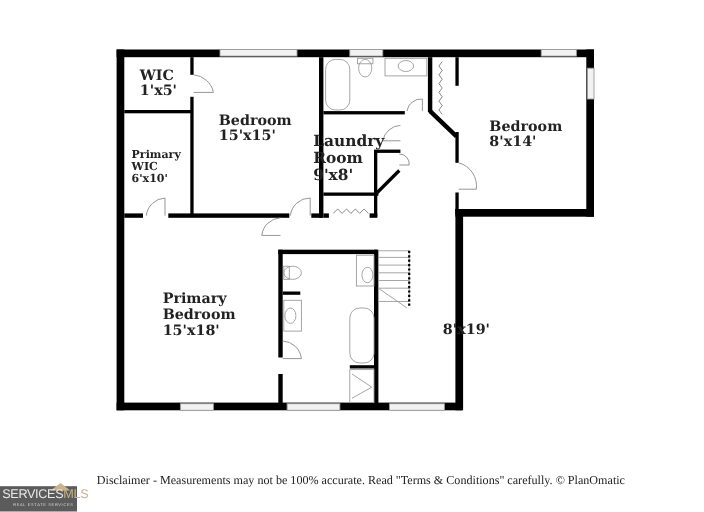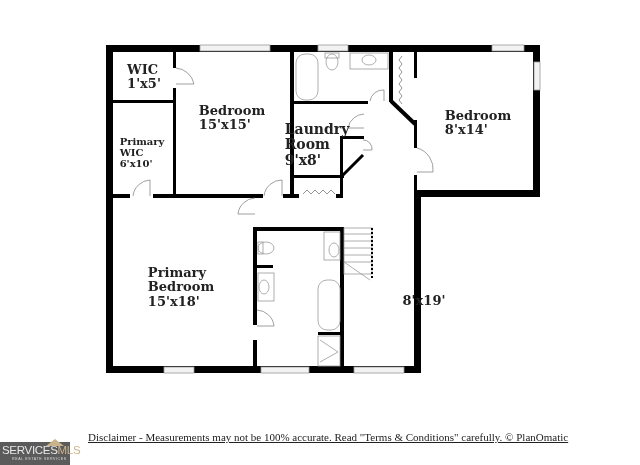--- a/index.html
+++ b/index.html
@@ -4,21 +4,21 @@
 <style>
   html, body { margin:0; padding:0; background:#ffffff; }
   body { width:640px; height:465px; position:relative; overflow:hidden; font-family:"DejaVu Serif", serif; }
   .plan { position:absolute; left:0; top:0; width:640px; height:465px; }
   .room-label { position:absolute; text-align:left; font-family:"DejaVu Serif", serif; font-weight:bold; color:#222; line-height:1.1; transform:translate(-50%,-50%); white-space:nowrap; }
   .room-label .nm { display:block; }
   .room-label .dm { display:block; }
   .lg { font-size:13px; }
   .sm { font-size:10px; }
   .xs { font-size:14px; }
-  .disclaimer { position:absolute; left:88px; top:431px; font-family:"Liberation Serif", serif; font-size:11px; color:#222; white-space:nowrap;text-decoration:underline; }
+  .disclaimer { position:absolute; left:88px; top:431px; font-family:"Liberation Serif", serif; font-size:11px; color:#222; white-space:nowrap; }
   .logo { position:absolute; left:0; top:442px; width:70px; height:23px; background:#5b5b5b; }
   .logo .brand { position:absolute; left:2px; top:2px; font-family:"Liberation Sans", sans-serif; font-size:11.5px; color:#e8e8e8; letter-spacing:-0.3px; }
   .logo .brand b { color:#c9b38a; font-weight:normal; }
   .logo .sub { position:absolute; left:12px; top:15px; font-family:"Liberation Sans", sans-serif; font-size:3.6px; color:#ddd; letter-spacing:0.6px; }
   .logo .roof { position:absolute; left:46px; top:-3px; width:0; height:0; border-left:9px solid transparent; border-right:9px solid transparent; border-bottom:7px solid #c9b38a; }
 </style>
 </head>
 <body>
 
 <svg class="plan" viewBox="0 0 640 465" xmlns="http://www.w3.org/2000/svg">

